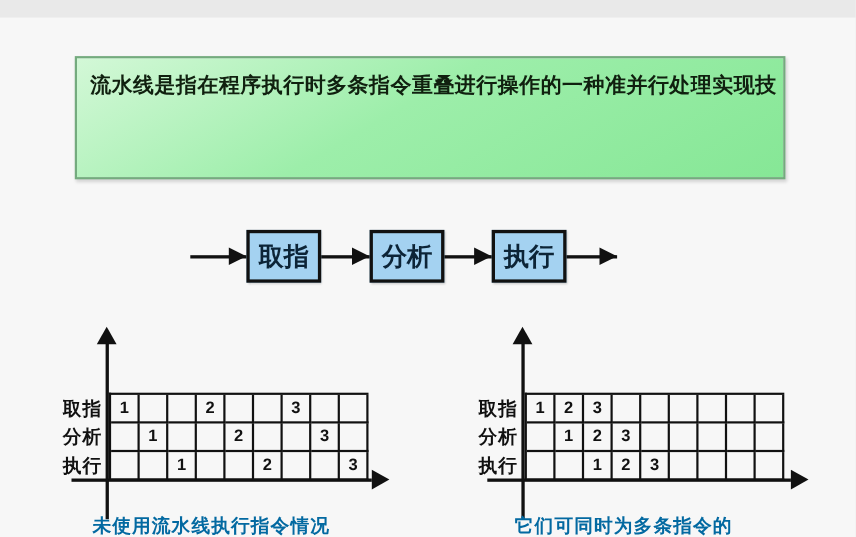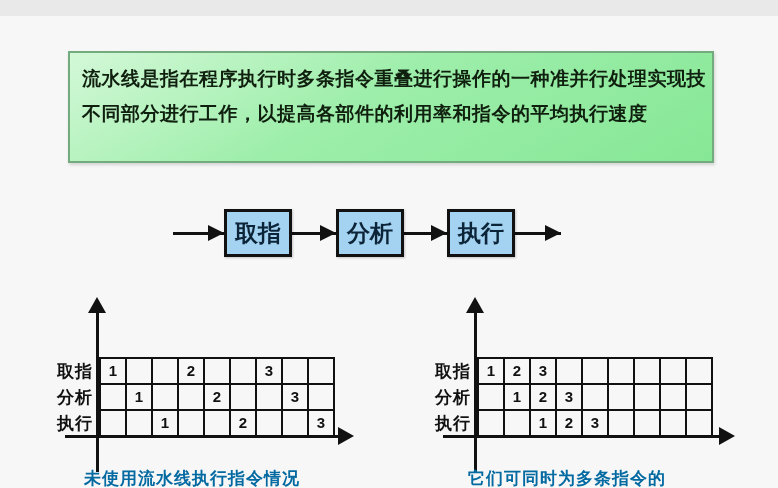--- a/index.html
+++ b/index.html
@@ -75,21 +75,20 @@
     text-align:left;letter-spacing:1px;
   }
 </style>
 </head>
 <body>
 
 <div class="page">
 
   <div class="info-box" style="background: linear-gradient(150deg, rgb(211, 248, 215) 0%, rgb(157, 238, 170) 45%, rgb(134, 231, 150) 100%); border-color: rgb(116, 171, 126);">
     <div class="info-line">流水线是指在程序执行时多条指令重叠进行操作的一种准并行处理实现技</div>
-    <div class="info-line">不同部分进行工作，以提高各部件的利用率和指令的平均执行速度</div>
   </div>
 
   <div class="flow-line" style="left:173px;width:388px;"></div>
   <div class="arrow-right" style="left:208px;"></div>
   <div class="arrow-right" style="left:320px;"></div>
   <div class="arrow-right" style="left:431px;"></div>
   <div class="arrow-right" style="left:545px;"></div>
 
   <div class="stage-box" style="left: 224px; background: rgb(164, 210, 241);">取指</div>
   <div class="stage-box" style="left: 336px; background: rgb(164, 210, 241);">分析</div>

